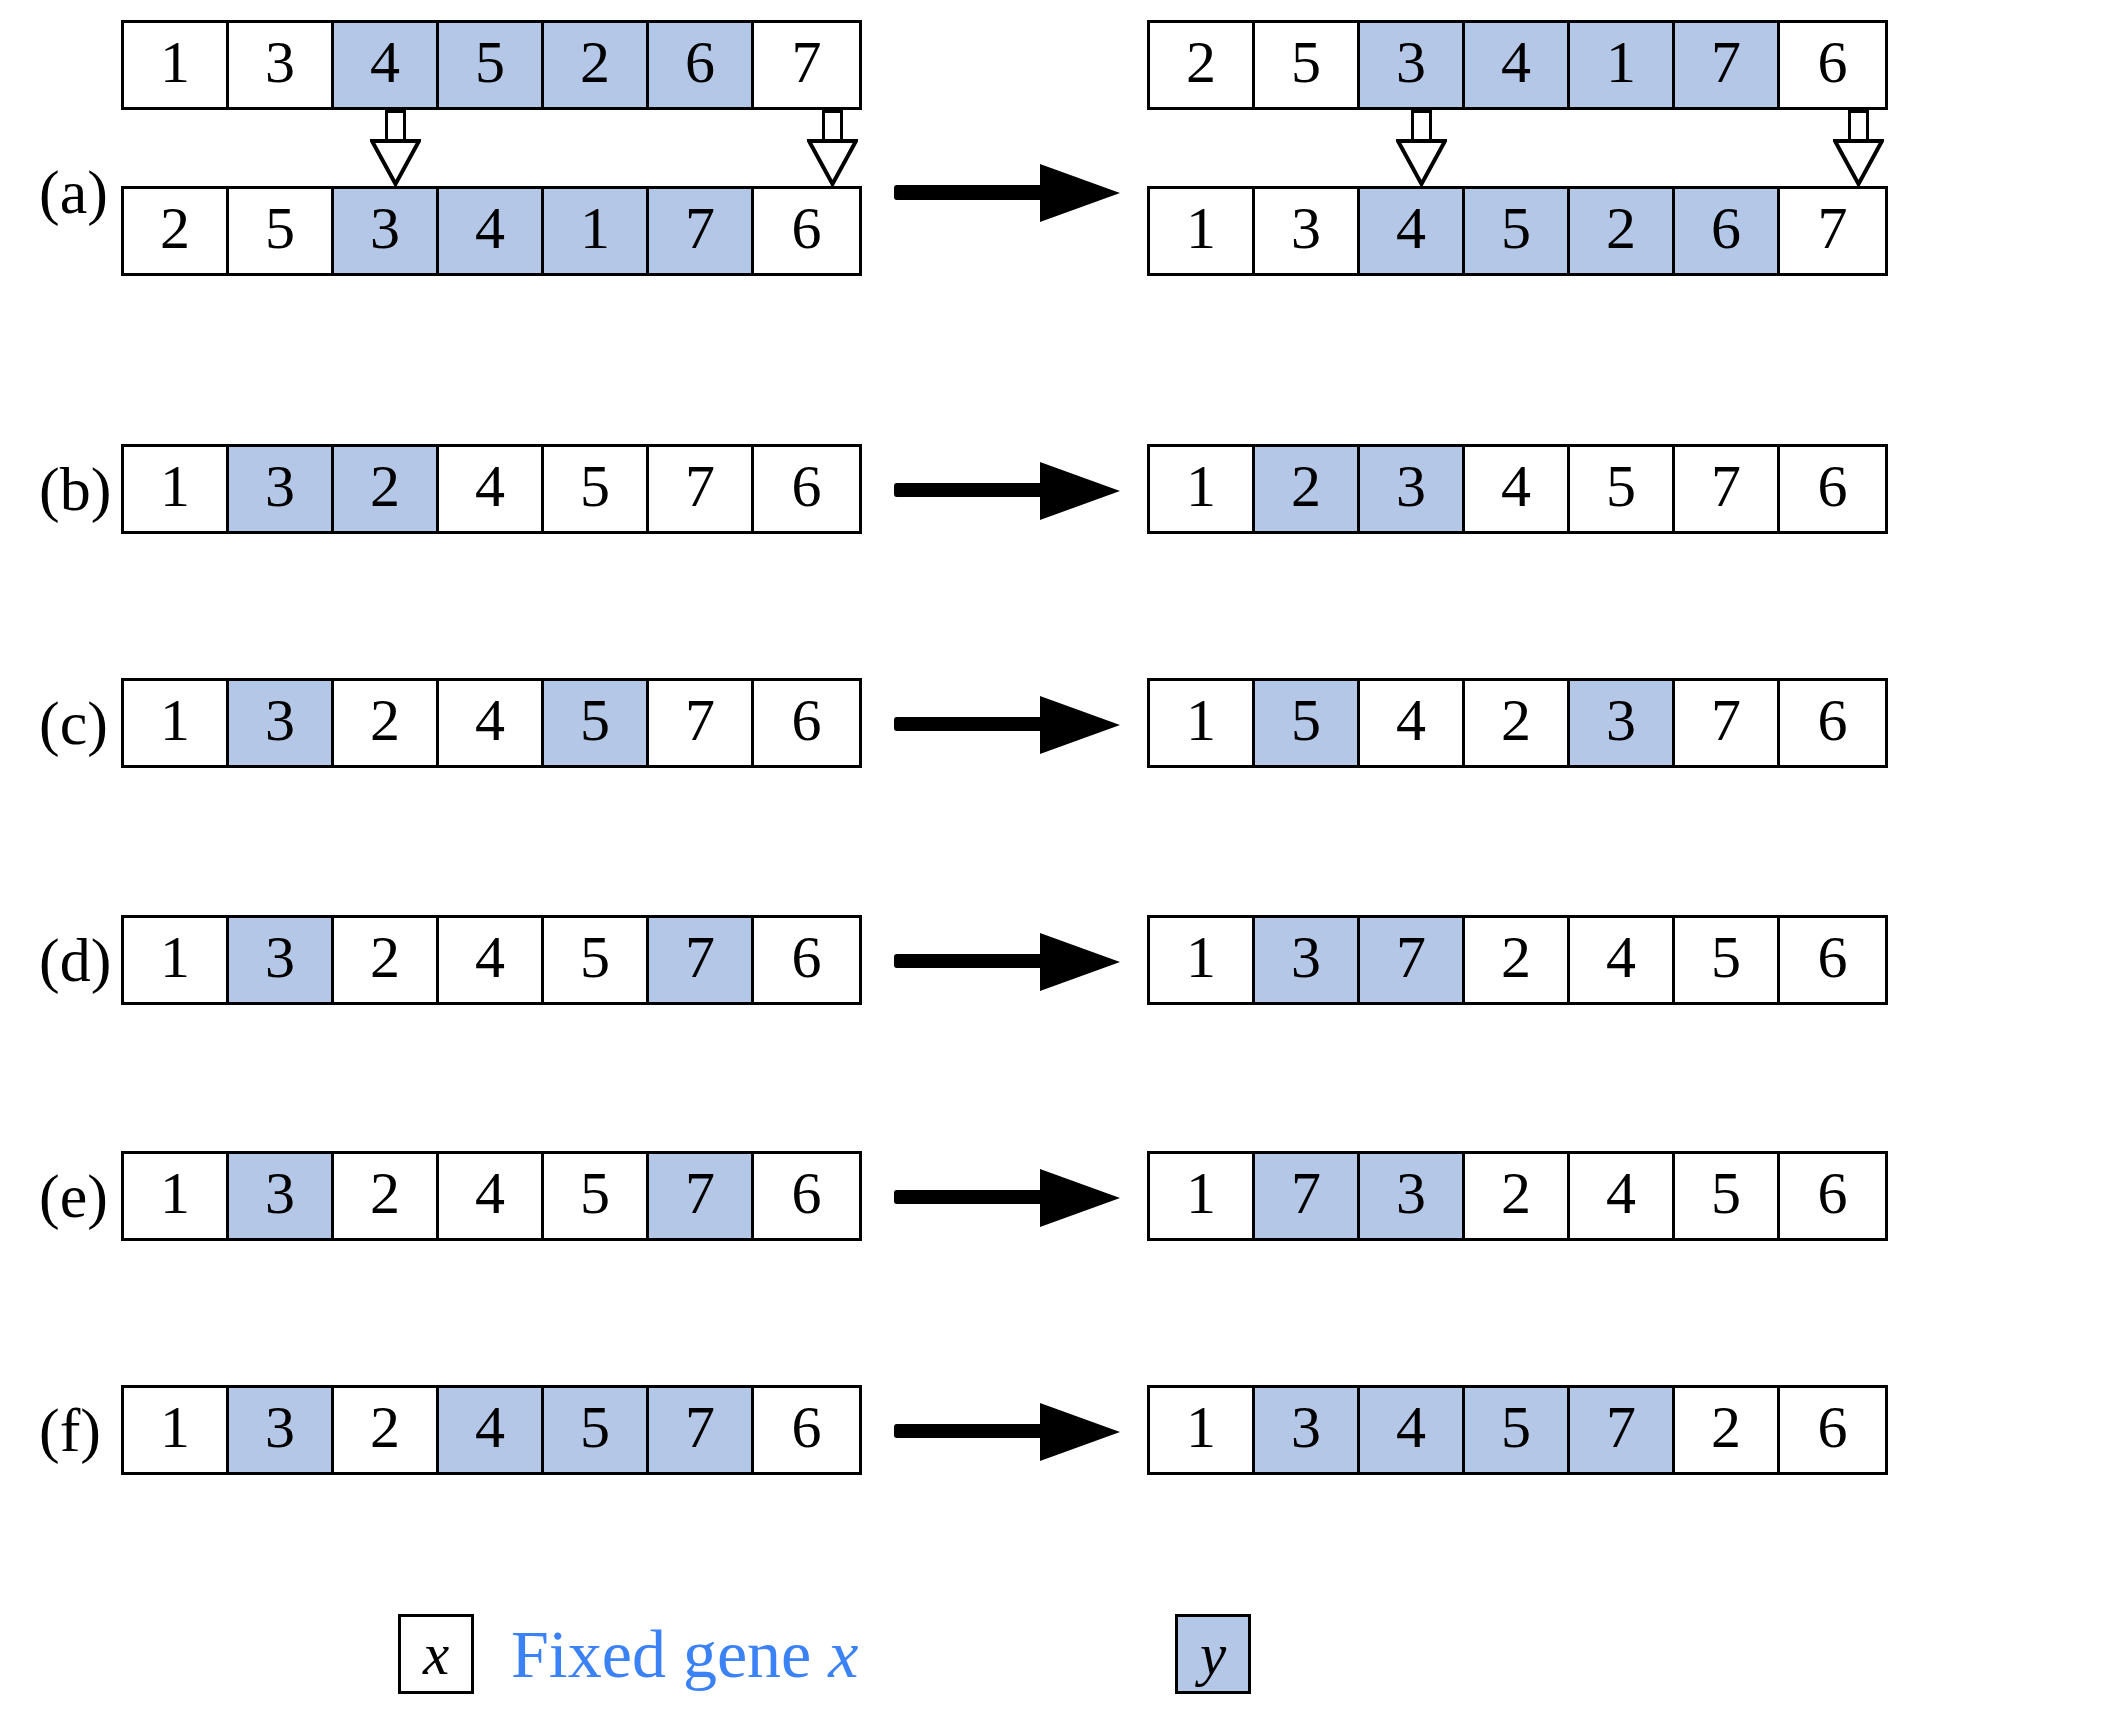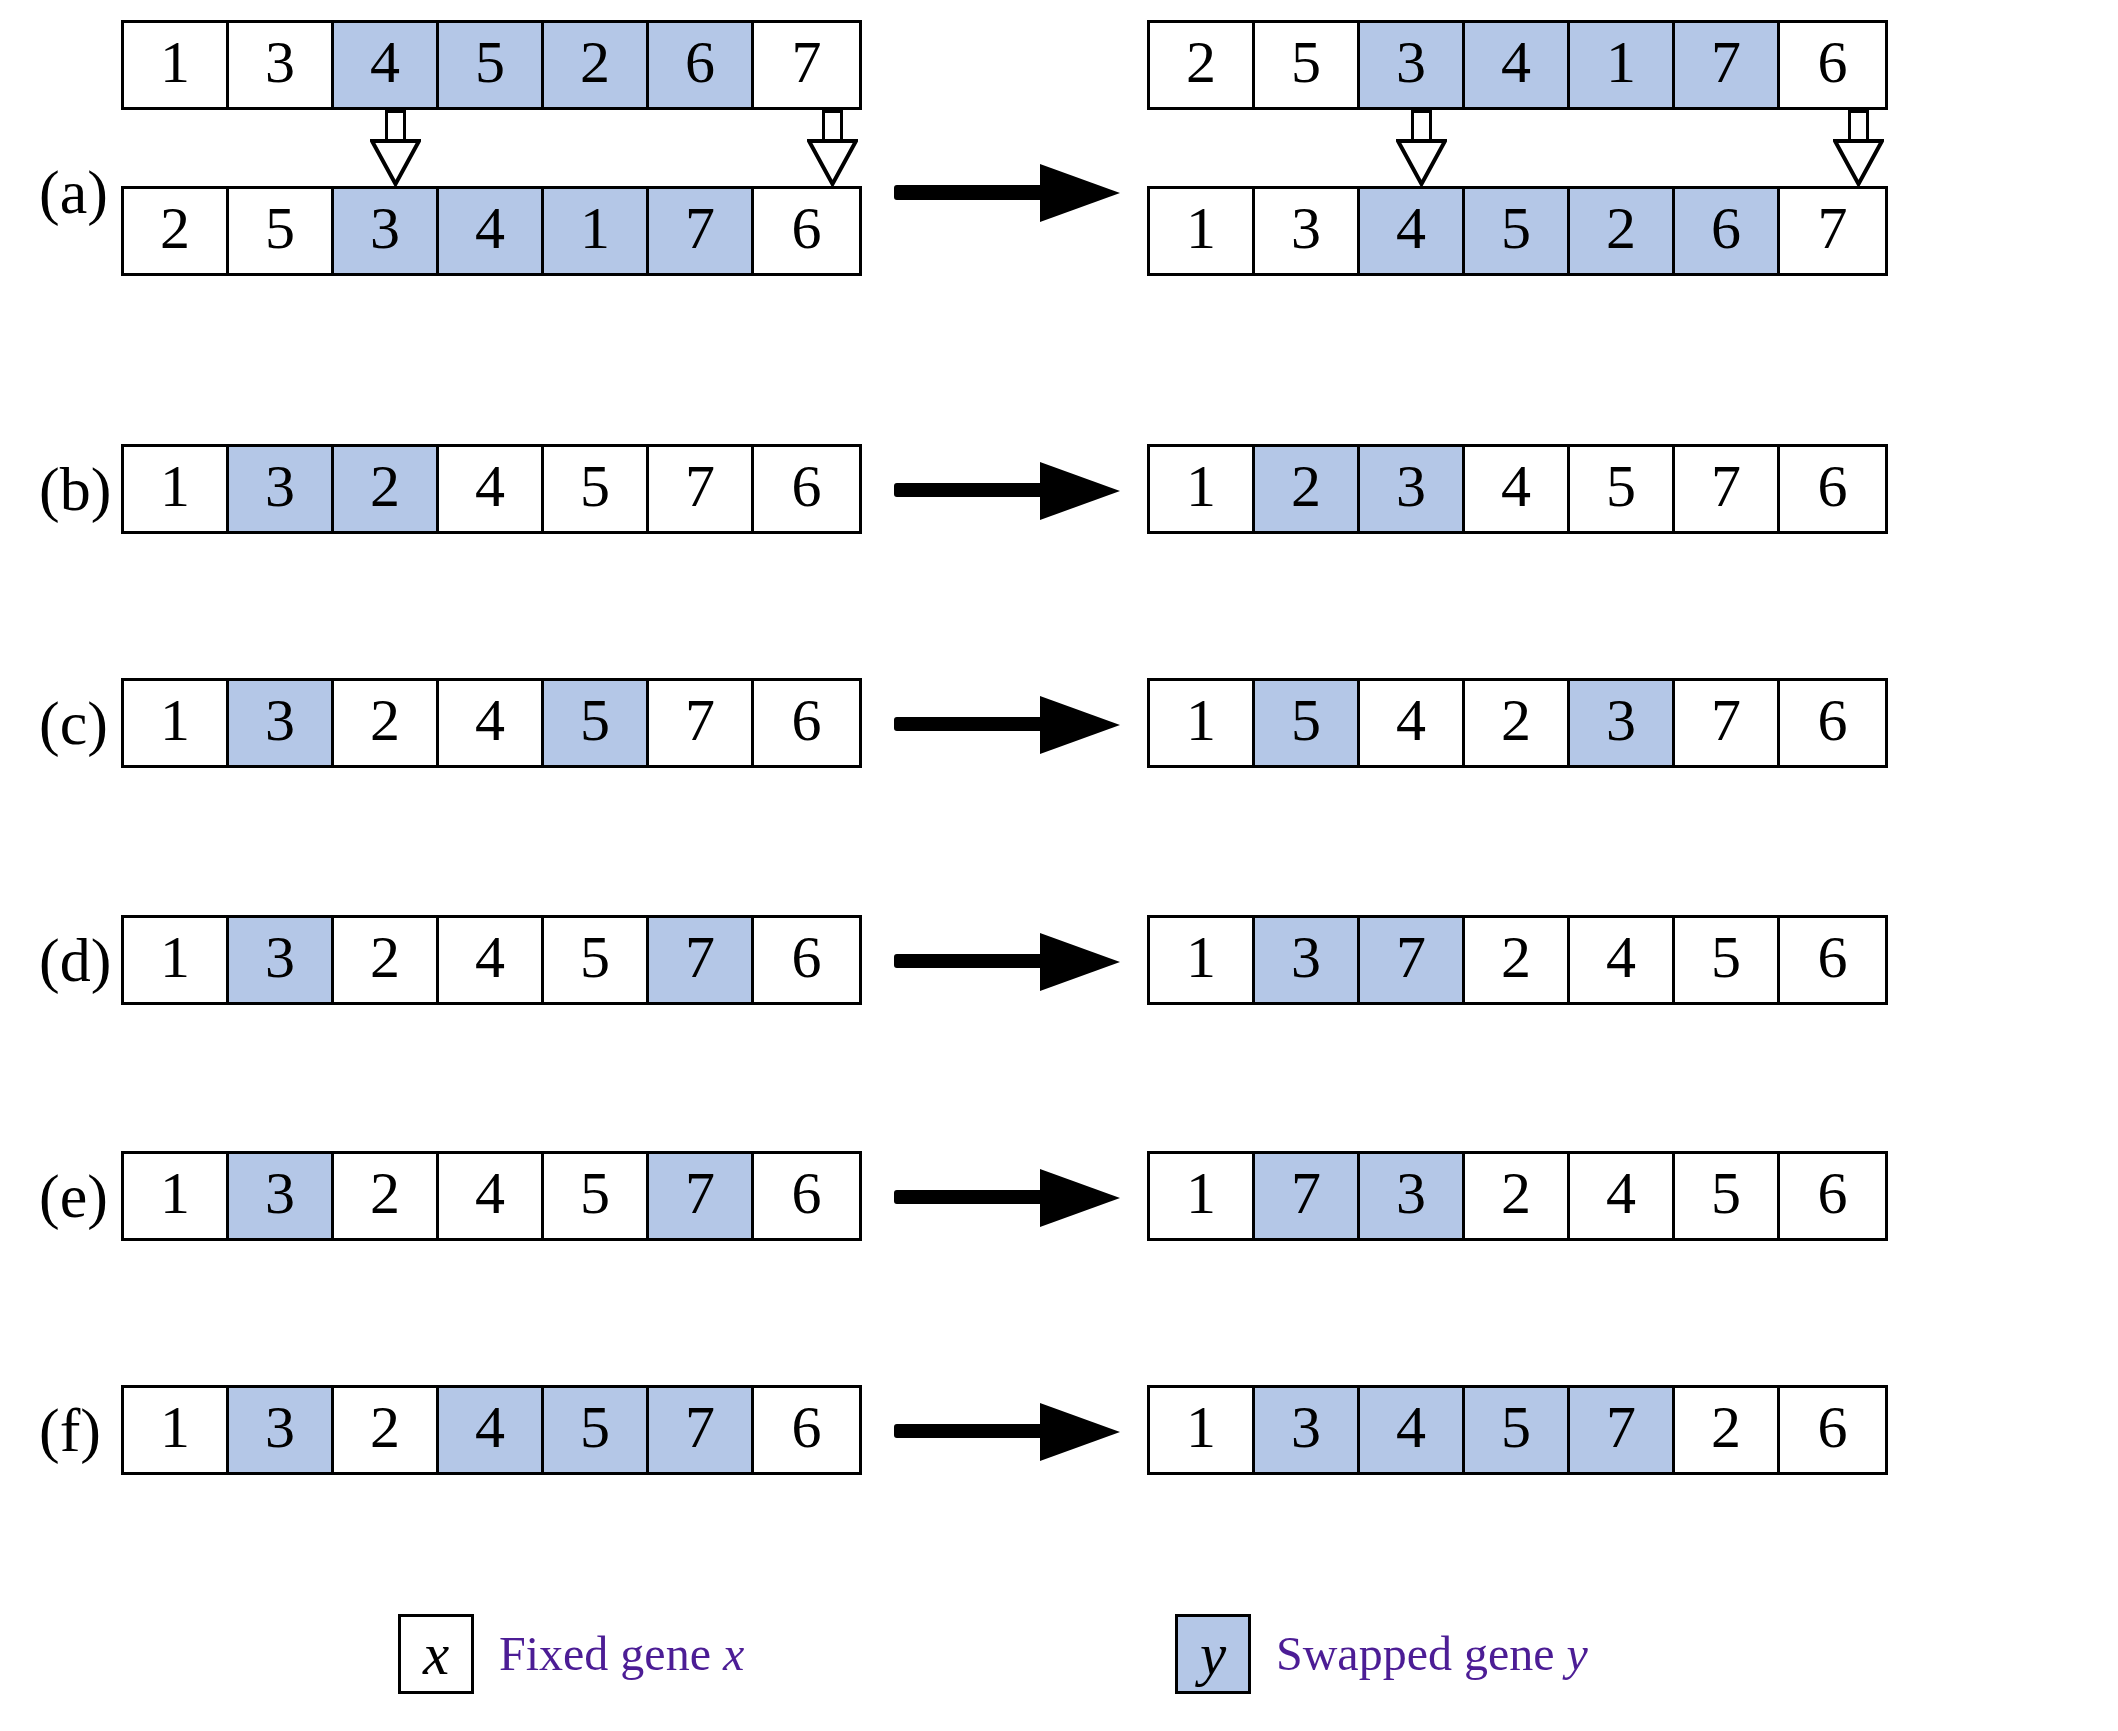--- a/index.html
+++ b/index.html
@@ -109,23 +109,23 @@
     display: flex;
     align-items: center;
     justify-content: center;
     font-size: 59px;
     font-style: italic;
     background: #fff;
     line-height: 1;
   }
   .legend-box.sw { background: #b4c7e7; }
   .legend-text {
-    font-size: 48px;
-    margin-left: 25px;
-    color: #4c1d95;
+    font-size: 68px;
+    margin-left: 37px;
+    color: #3b82f6;
     white-space: pre;
     line-height: 1;
   }
   .legend-text .it { font-style: italic; }
 </style>
 </head>
 <body>
 
 <div class="row" style="left:39px; top:19.5px;">
   <div class="row-label" style="align-self:center; margin-top:88px;">(a)</div>
@@ -340,15 +340,14 @@
   </div>
 </div>
 
 <div class="legend" style="left:398px; top:1614px;">
   <div class="legend-box">x</div>
   <div class="legend-text"><span>Fixed gene </span><span class="it">x</span></div>
 </div>
 
 <div class="legend" style="left:1175px; top:1614px;">
   <div class="legend-box sw">y</div>
-  <div class="legend-text"><span>Swapped gene </span><span class="it">y</span></div>
 </div>
 
 
 </body></html>

